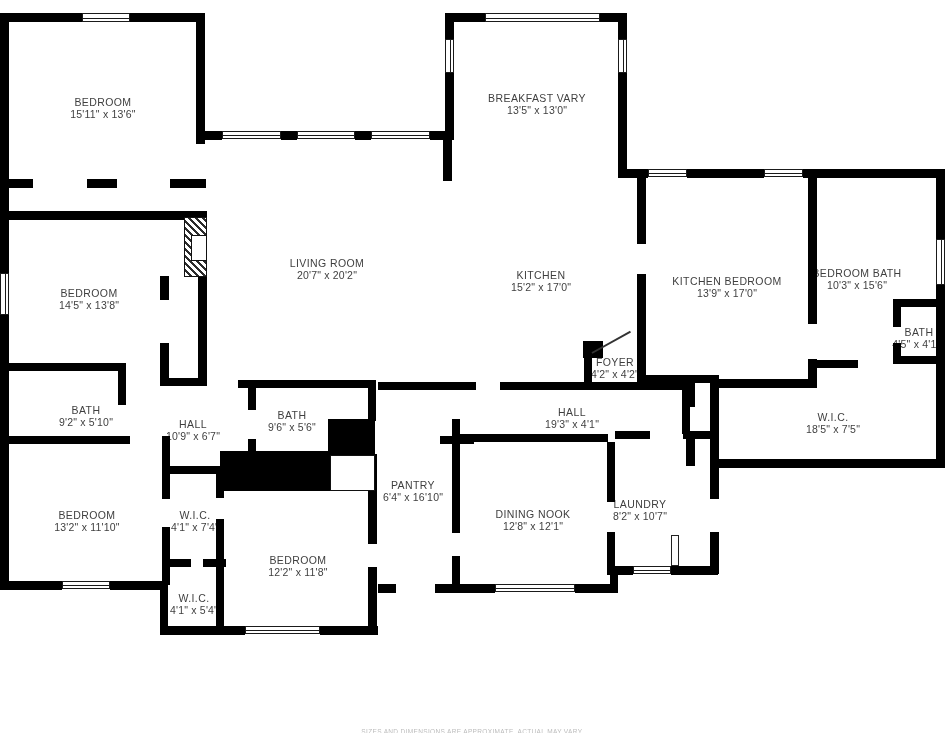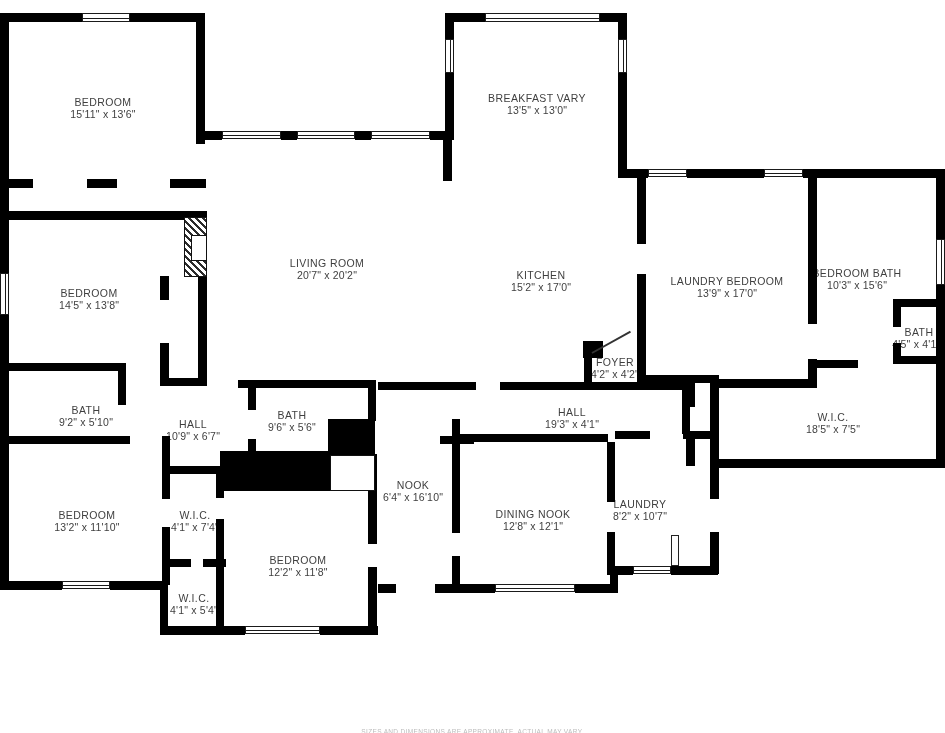--- a/index.html
+++ b/index.html
@@ -51,21 +51,21 @@
     </div>
   <div class="room-label" style="left:327px;top:258px">
       <div>LIVING ROOM</div>
       <div class="dims">20'7" x 20'2"</div>
     </div>
   <div class="room-label" style="left:541px;top:270px">
       <div>KITCHEN</div>
       <div class="dims">15'2" x 17'0"</div>
     </div>
   <div class="room-label" style="left:727px;top:276px">
-      <div>LAUNDRY BEDROOM</div>
+      <div>KITCHEN BEDROOM</div>
       <div class="dims">13'9" x 17'0"</div>
     </div>
   <div class="room-label" style="left:857px;top:268px">
       <div>BEDROOM BATH</div>
       <div class="dims">10'3" x 15'6"</div>
     </div>
   <div class="room-label" style="left:919px;top:327px">
       <div>BATH</div>
       <div class="dims">4'5" x 4'11"</div>
     </div>
@@ -95,21 +95,21 @@
     </div>
   <div class="room-label" style="left:87px;top:510px">
       <div>BEDROOM</div>
       <div class="dims">13'2" x 11'10"</div>
     </div>
   <div class="room-label" style="left:195px;top:510px">
       <div>W.I.C.</div>
       <div class="dims">4'1" x 7'4"</div>
     </div>
   <div class="room-label" style="left:413px;top:480px">
-      <div>NOOK</div>
+      <div>PANTRY</div>
       <div class="dims">6'4" x 16'10"</div>
     </div>
   <div class="room-label" style="left:533px;top:509px">
       <div>DINING NOOK</div>
       <div class="dims">12'8" x 12'1"</div>
     </div>
   <div class="room-label" style="left:640px;top:499px">
       <div>LAUNDRY</div>
       <div class="dims">8'2" x 10'7"</div>
     </div>

